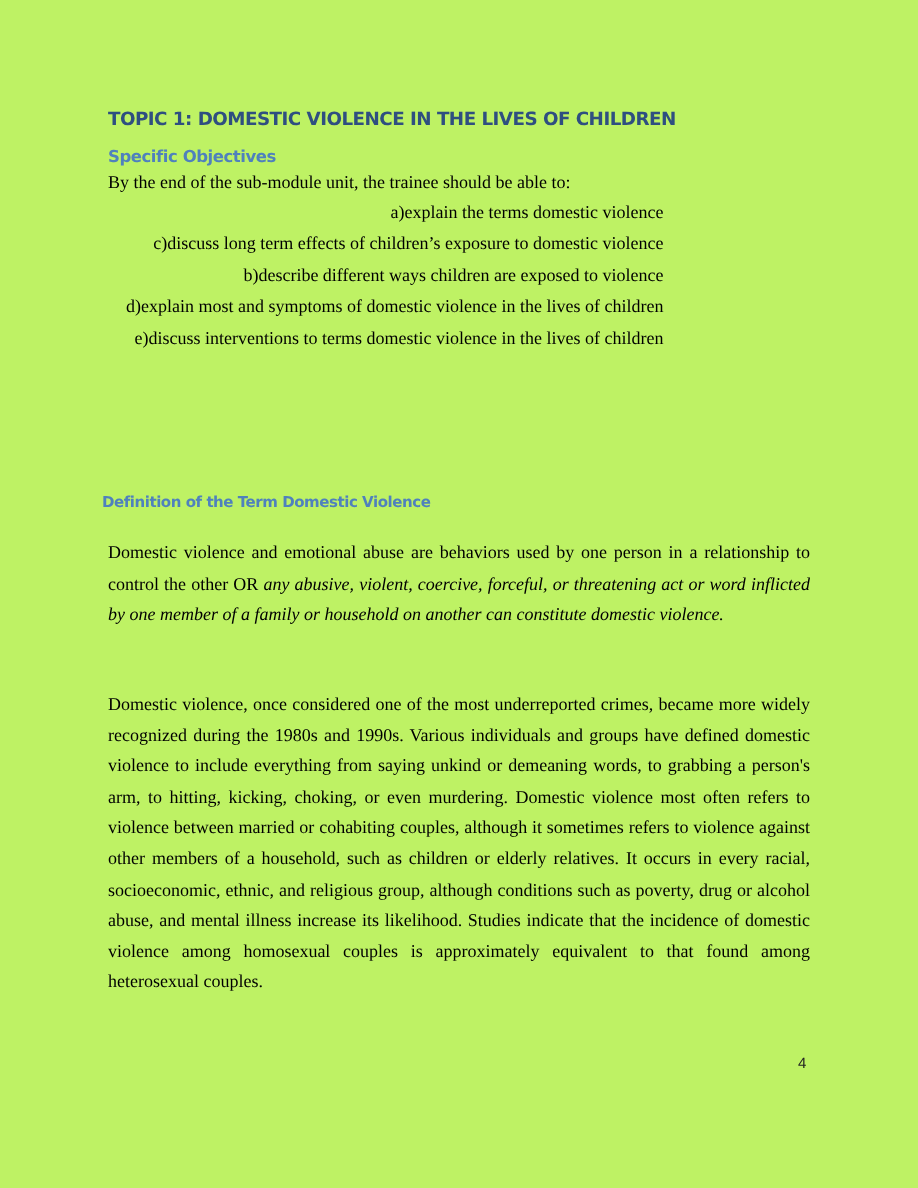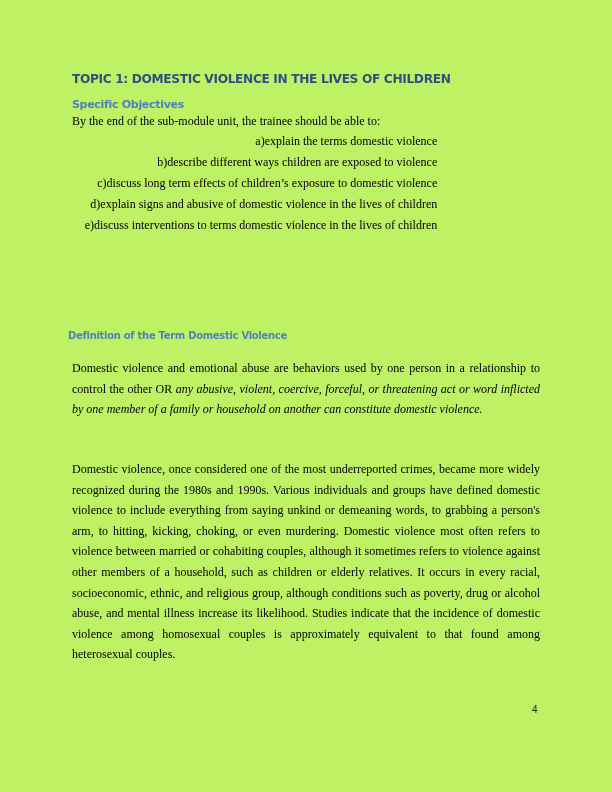--- a/index.html
+++ b/index.html
@@ -111,27 +111,27 @@
 
   <div class="objectives-heading">Specific Objectives</div>
 
   <div class="objectives-intro">By the end of the sub-module unit, the trainee should be able to:</div>
 
   <ul class="objectives-list">
     <li>
       <span class="marker">a)</span><span>explain the terms domestic violence</span>
     </li>
     <li>
+      <span class="marker">c)</span><span>discuss long term effects of children’s exposure to domestic violence</span>
+    </li>
+    <li>
       <span class="marker">b)</span><span>describe different ways children are exposed to violence</span>
     </li>
     <li>
-      <span class="marker">c)</span><span>discuss long term effects of children’s exposure to domestic violence</span>
-    </li>
-    <li>
-      <span class="marker">d)</span><span>explain signs and abusive of domestic violence in the lives of children</span>
+      <span class="marker">d)</span><span>explain most and symptoms of domestic violence in the lives of children</span>
     </li>
     <li>
       <span class="marker">e)</span><span>discuss interventions to terms domestic violence in the lives of children</span>
     </li>
   </ul>
 
   <div class="definition-heading">Definition of the Term Domestic Violence</div>
 
   <p class="para para1"><span>Domestic violence and emotional abuse are behaviors used by one person in a relationship to control the other OR </span><em>any abusive, violent, coercive, forceful, or threatening act or word inflicted by one member of a family or household on another can constitute domestic violence.</em></p>
 

